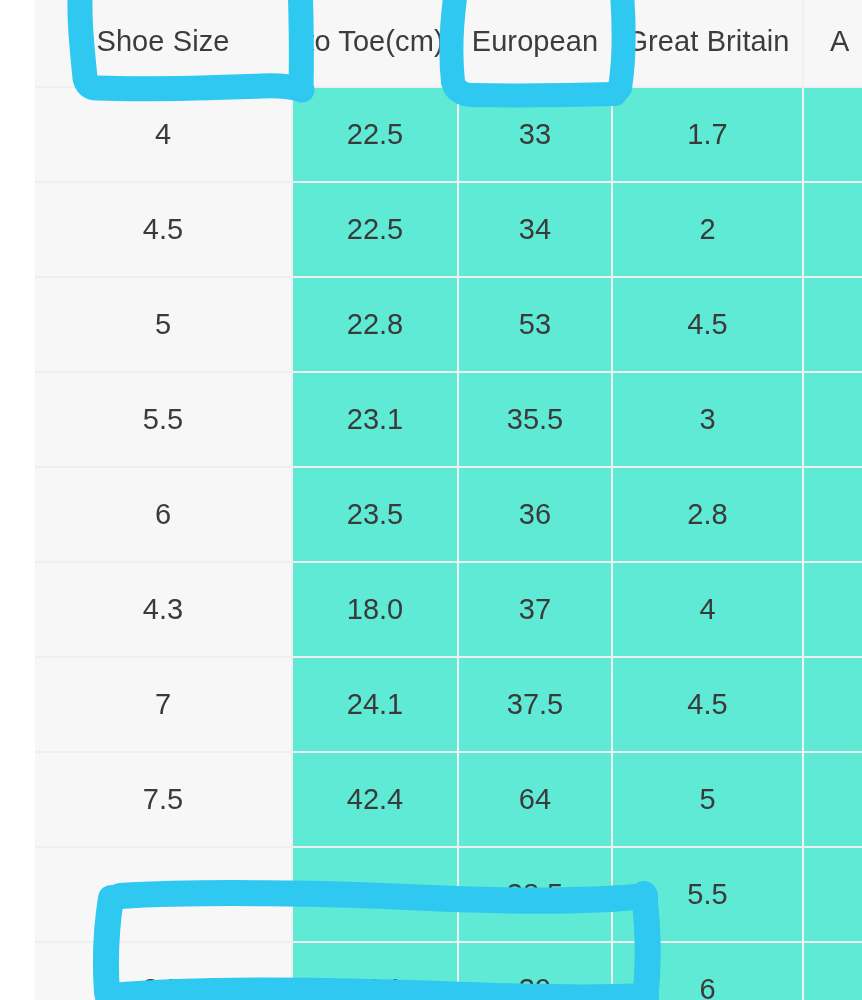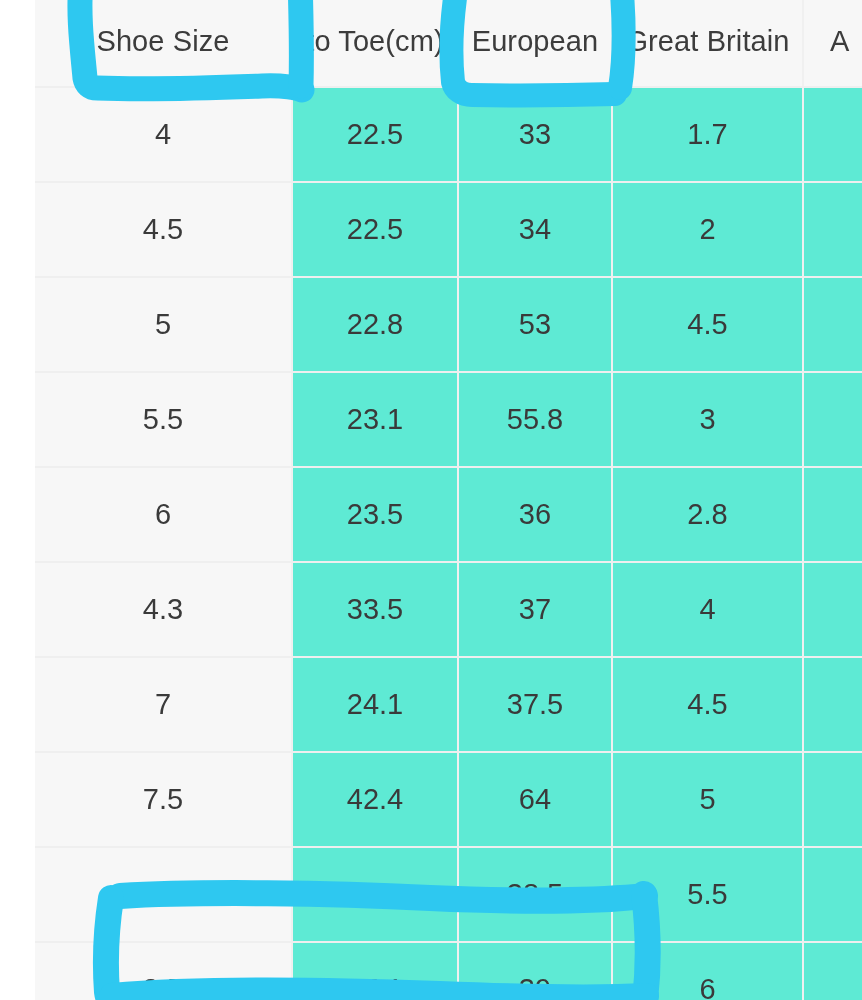--- a/index.html
+++ b/index.html
@@ -136,34 +136,34 @@
         <tr>
           <td class="col-first">5</td>
           <td>22.8</td>
           <td>53</td>
           <td>4.5</td>
           <td class="col-partial"></td>
         </tr>
         <tr>
           <td class="col-first">5.5</td>
           <td>23.1</td>
-          <td>55.8</td>
+          <td>35.5</td>
           <td>3</td>
           <td class="col-partial"></td>
         </tr>
         <tr>
           <td class="col-first">6</td>
           <td>23.5</td>
           <td>36</td>
           <td>2.8</td>
           <td class="col-partial"></td>
         </tr>
         <tr>
           <td class="col-first">4.3</td>
-          <td>33.5</td>
+          <td>18.0</td>
           <td>37</td>
           <td>4</td>
           <td class="col-partial"></td>
         </tr>
         <tr>
           <td class="col-first">7</td>
           <td>24.1</td>
           <td>37.5</td>
           <td>4.5</td>
           <td class="col-partial"></td>

